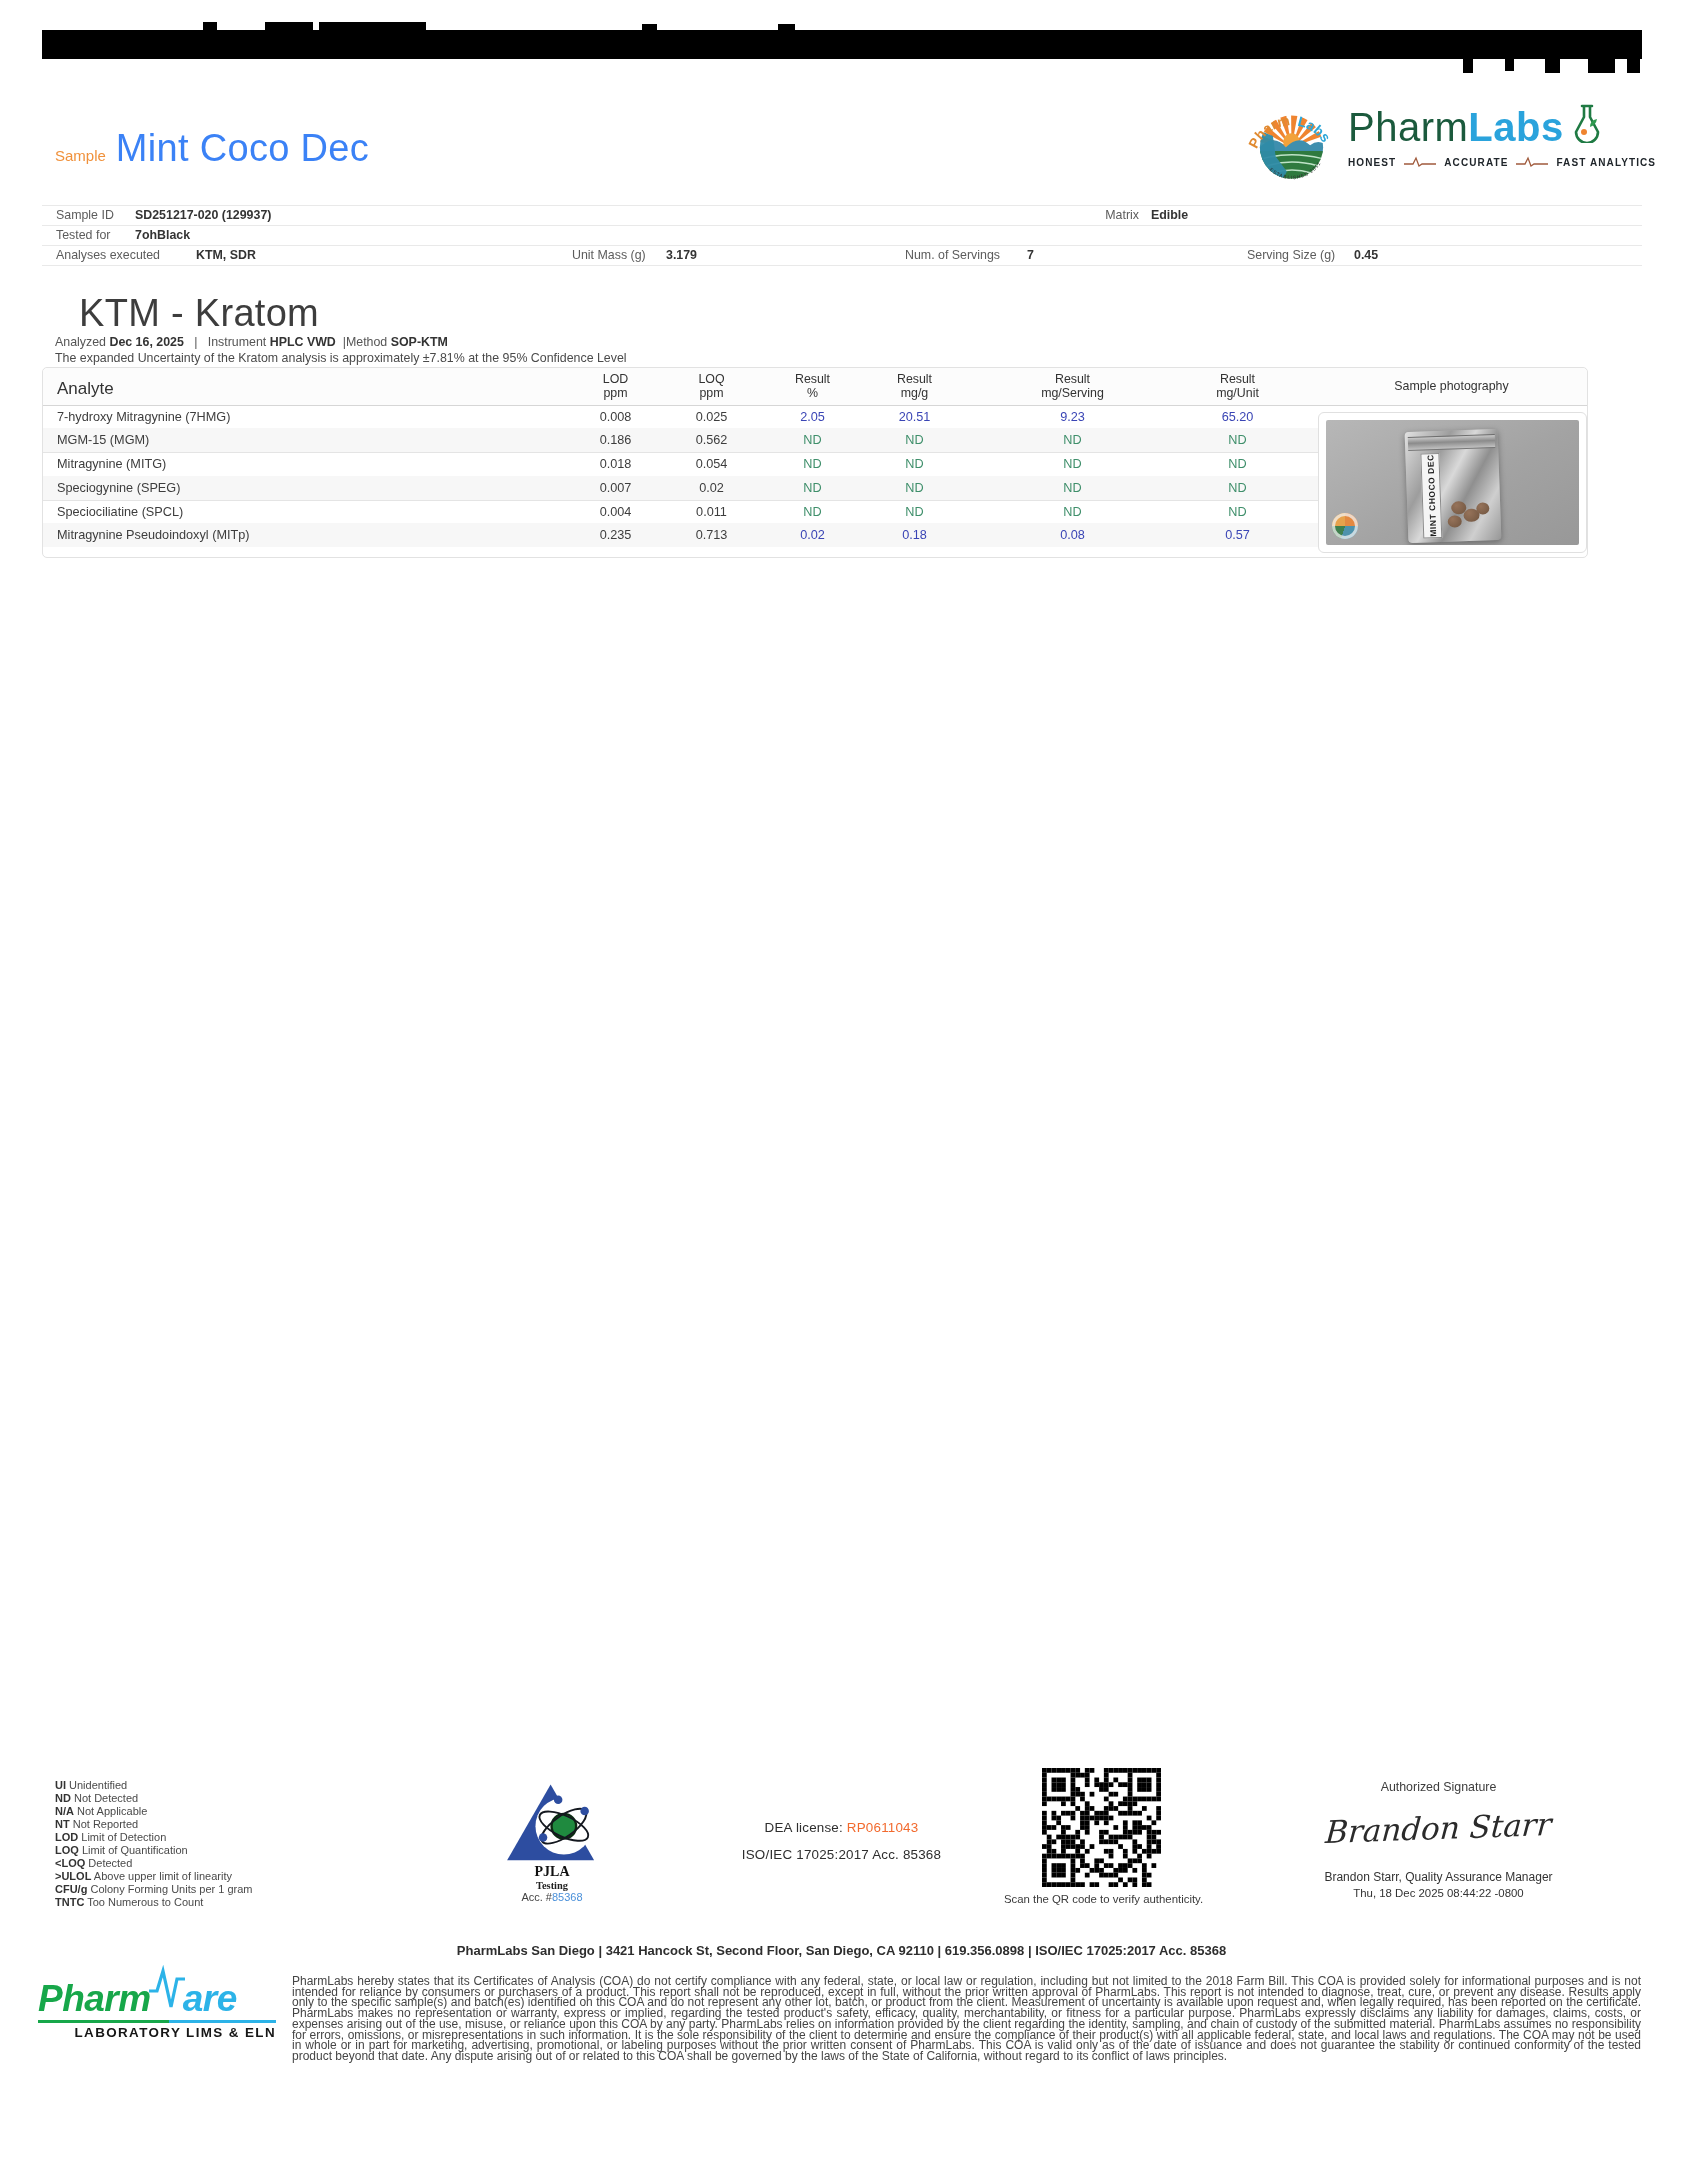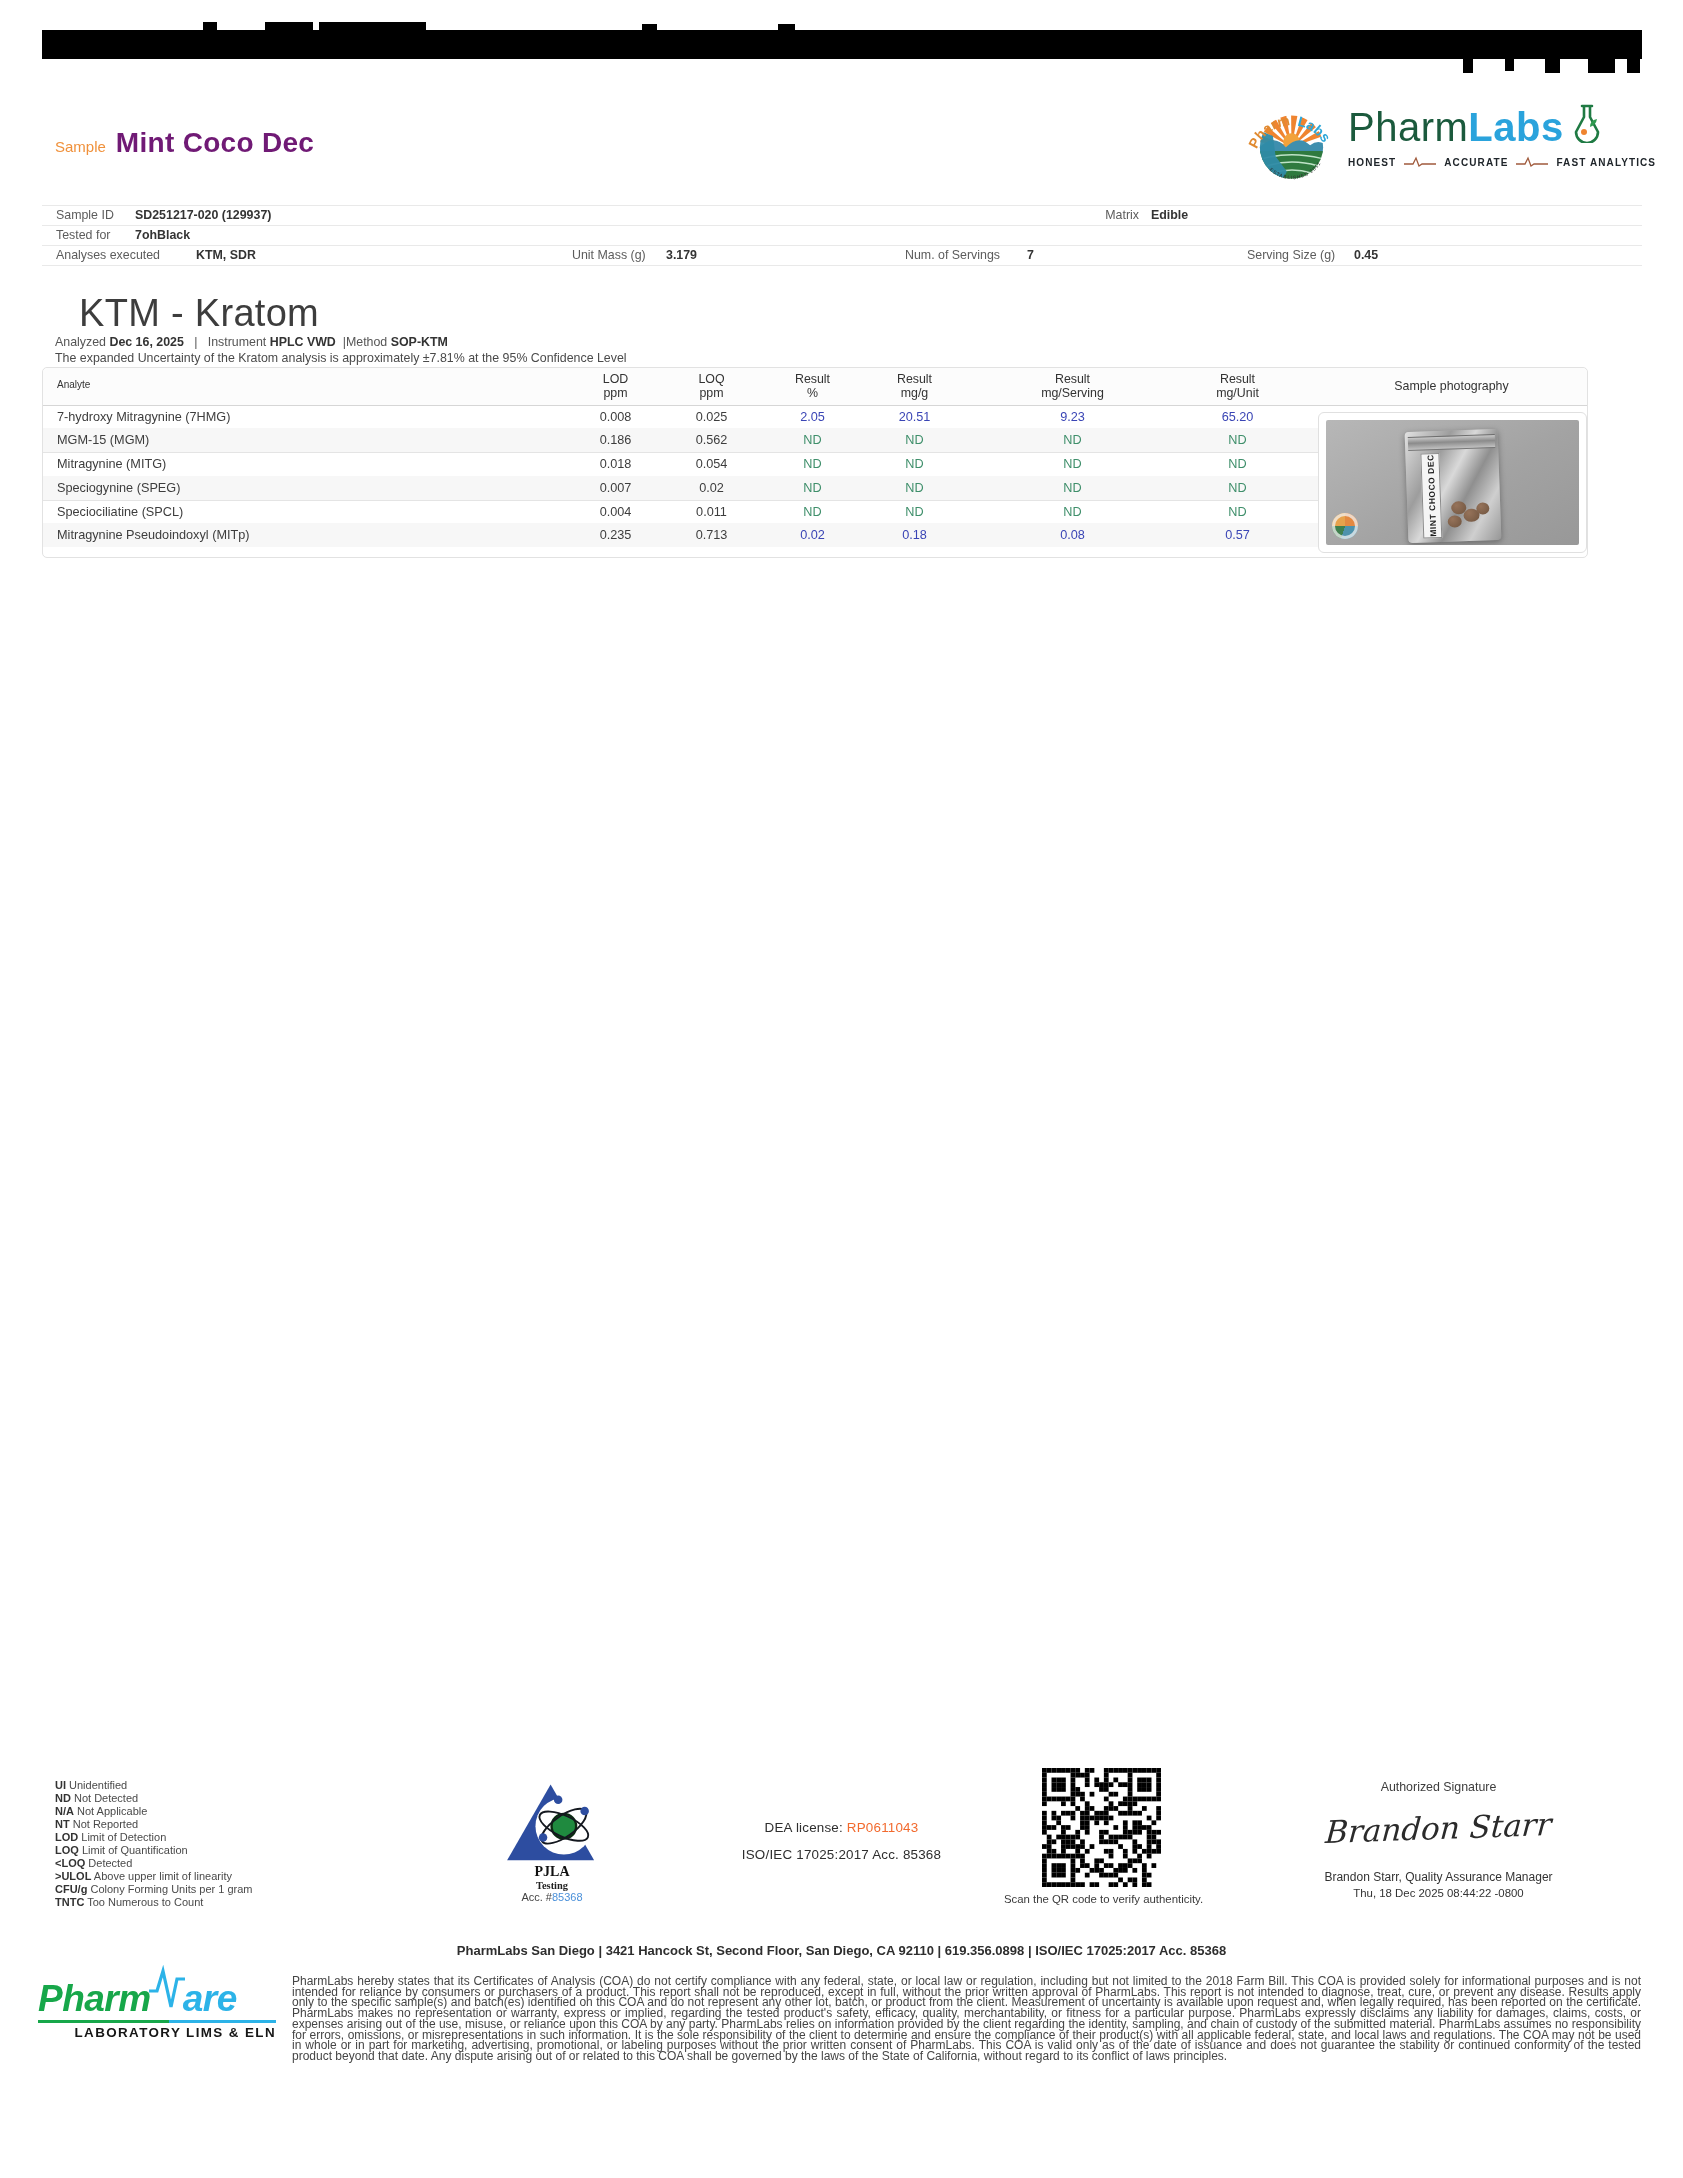--- a/index.html
+++ b/index.html
@@ -7,21 +7,21 @@
         font-family:"Liberation Sans",sans-serif;color:#3d3d3d;}
   .abs{position:absolute;}
   
   .redact{background:#000;}
   
   .lab-line{font-size:26px;letter-spacing:0.2px;}
   .lab-name{font-weight:bold;color:#3b3b3b;}
   .doc-type{color:#4aa6c6;}
   .sample-line{display:flex;align-items:baseline;gap:10px;}
   .sample-label{color:#f0913b;font-size:15px;}
-  .sample-name{font-size:28px;font-weight:bold;color:#701a75;letter-spacing:0.3px;}
+  .sample-name{font-size:38px;font-weight:normal;color:#3b82f6;letter-spacing:0.3px;}
   
   .wordmark{font-size:40px;letter-spacing:0.5px;display:flex;align-items:center;}
   .wm-pharm{color:#1b5a3d;}
   .wm-labs{color:#2aa3dc;font-weight:bold;}
   .tagline{display:flex;align-items:center;gap:7px;font-size:10px;font-weight:bold;
            color:#20262b;letter-spacing:1.1px;margin-top:4px;}
   
   .info-table{border-bottom:1px solid #e9e9e9;}
   .info-row{position:relative;height:19px;border-top:1px solid #e9e9e9;font-size:12.4px;line-height:19px;}
   .ilabel{color:#5c5c5c;}
@@ -212,21 +212,21 @@
   <div class="abs meta-line" style="left:55px;top:335px;">
     <span>Analyzed</span>&nbsp;<b>Dec 16, 2025</b>
     &nbsp;&nbsp;<span>|</span>&nbsp;&nbsp;
     <span>Instrument</span>&nbsp;<b>HPLC VWD</b>
     &nbsp;<span>|</span><span>Method</span>&nbsp;<b>SOP-KTM</b>
   </div>
   <div class="abs note-line" style="left:55px;top:351px;">The expanded Uncertainty of the Kratom analysis is approximately ±7.81% at the 95% Confidence Level</div>
 
   <div class="abs results" style="left:42px;top:367px;width:1544px;height:189px;">
     <div class="res-head">
-      <span class="abs" style="left:14px;top:11px;font-size:10px;color:#333;">Analyte</span>
+      <span class="abs" style="left:14px;top:11px;font-size:17px;color:#333;">Analyte</span>
       <div class="th-group" style="left:525px;width:95px;">
         <div>LOD</div>
           <div>ppm</div>
       </div>
       <div class="th-group" style="left:621px;width:95px;">
         <div>LOQ</div>
           <div>ppm</div>
       </div>
       <div class="th-group" style="left:722px;width:95px;">
         <div>Result</div>

